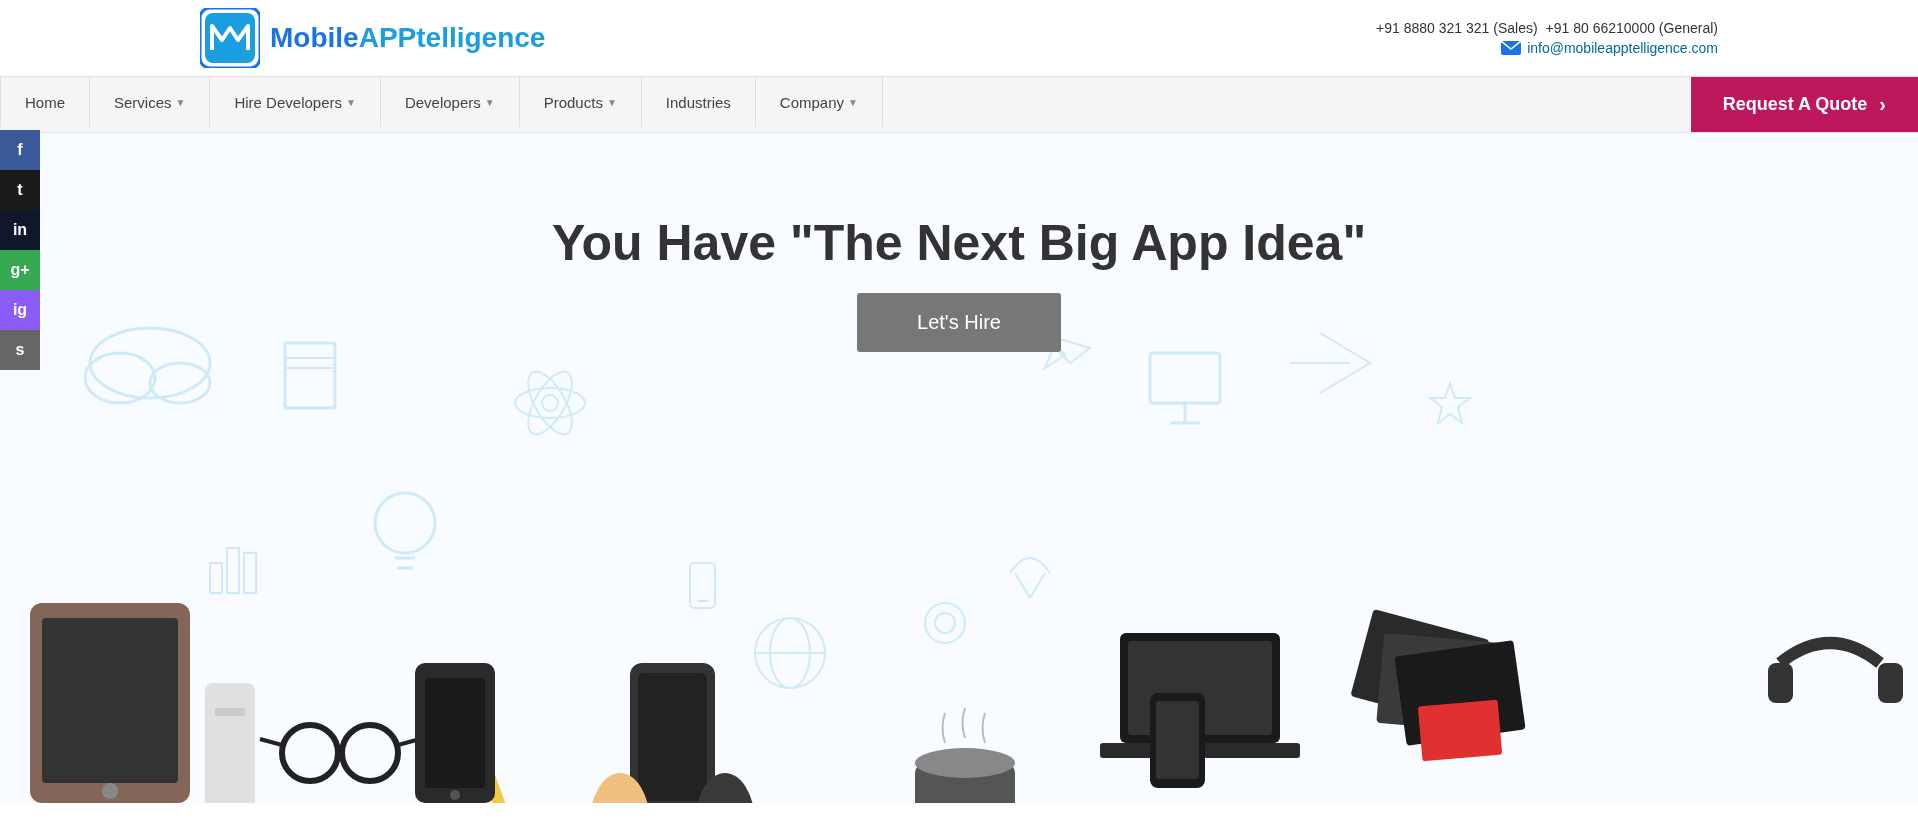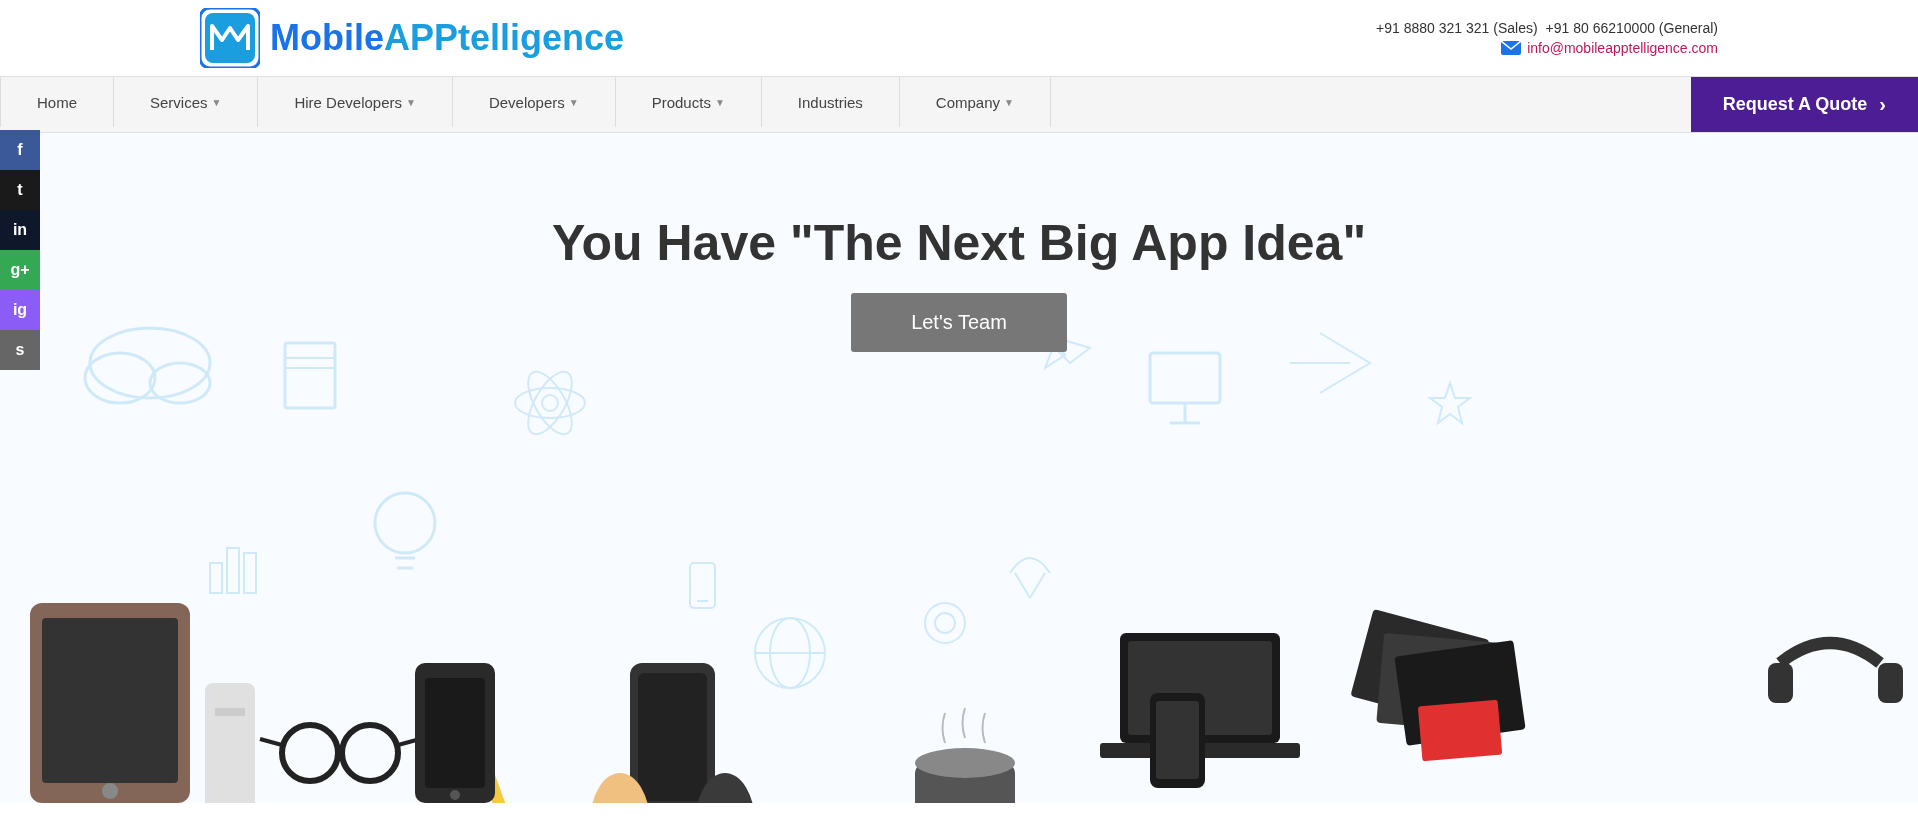--- a/index.html
+++ b/index.html
@@ -16,21 +16,21 @@
     .logo-area {
       display: flex;
       align-items: center;
       gap: 10px;
     }
     .logo-icon {
       width: 60px;
       height: 60px;
     }
     .logo-text {
-      font-size: 36px;
+      font-size: 28px;
       color: #555;
       font-weight: normal;
     }
     .logo-text span {
       color: #1a73e8;
       font-weight: bold;
     }
 
     .contact-right {
       display: flex;
@@ -57,38 +57,38 @@
       border-bottom: 1px solid #e0e0e0;
       display: flex;
       align-items: stretch;
     }
     nav .nav-items {
       display: flex;
       flex: 1;
       align-items: stretch;
     }
     nav .nav-item {
-      padding: 0 36px;
+      padding: 0 24px;
       font-size: 15px;
       color: #444;
       cursor: pointer;
       display: flex;
       align-items: center;
       gap: 4px;
       border-right: 1px solid #ddd;
       height: 50px;
       white-space: nowrap;
     }
     nav .nav-item:first-child { border-left: 1px solid #ddd; }
     nav .nav-item .arrow {
       font-size: 10px;
       color: #888;
     }
     nav .nav-cta {
-      background: #4c1d95;
+      background: #be185d;
       color: #fff;
       padding: 16px 32px;
       font-size: 18px;
       font-weight: bold;
       display: flex;
       align-items: center;
       gap: 12px;
       cursor: pointer;
       white-space: nowrap;
       margin-left: auto;
@@ -204,21 +204,21 @@
   <div class="contact-right">
     <div class="phones">
       <span>+91 8880 321 321 (Sales)</span>
       <span>+91 80 66210000 (General)</span>
     </div>
     <div class="email-line">
       <svg width="20" height="14" viewBox="0 0 20 14" xmlns="http://www.w3.org/2000/svg">
         <rect width="20" height="14" rx="2" fill="#1a73e8"></rect>
         <polyline points="0,0 10,8 20,0" stroke="#fff" stroke-width="1.5" fill="none"></polyline>
       </svg>
-      <span style="color:#be185d;">info@mobileapptelligence.com</span>
+      <span style="color:#0369a1;">info@mobileapptelligence.com</span>
     </div>
   </div>
 </div>
 
 <nav>
   <div class="nav-items">
     <div class="nav-item">
       <span>Home</span>
     </div>
     <div class="nav-item">
@@ -299,21 +299,21 @@
     <path d="M1450 250 L1455 265 L1470 265 L1458 274 L1462 290 L1450 281 L1438 290 L1442 274 L1430 265 L1445 265 Z" fill="none" stroke="#1a9ee0" stroke-width="2"></path>
 
     <semicircle></semicircle>
     <path d="M1010 440 Q1030 410 1050 440" fill="none" stroke="#1a9ee0" stroke-width="2"></path>
     <line x1="1015" y1="440" x2="1030" y2="465" stroke="#1a9ee0" stroke-width="2"></line>
     <line x1="1045" y1="440" x2="1030" y2="465" stroke="#1a9ee0" stroke-width="2"></line>
   </svg>
 
   <div class="hero-content">
     <h1 class="hero-title">You Have "The Next Big App Idea"</h1>
-    <button class="hero-btn">Let's Team</button>
+    <button class="hero-btn">Let's Hire</button>
   </div>
 
   <svg style="position:absolute;bottom:0;left:0;width:100%;height:340px;z-index:0;" viewBox="0 0 1918 340" xmlns="http://www.w3.org/2000/svg" preserveAspectRatio="xMidYMax slice">
 
     <rect x="30" y="140" width="160" height="200" rx="12" fill="#6e4b3a" opacity="0.85"></rect>
     <rect x="42" y="155" width="136" height="165" rx="4" fill="#333"></rect>
     <circle cx="110" cy="328" r="8" fill="#888"></circle>
 
     <rect x="205" y="220" width="50" height="130" rx="8" fill="#e0e0e0"></rect>
     <rect x="215" y="245" width="30" height="8" fill="#ccc"></rect>

